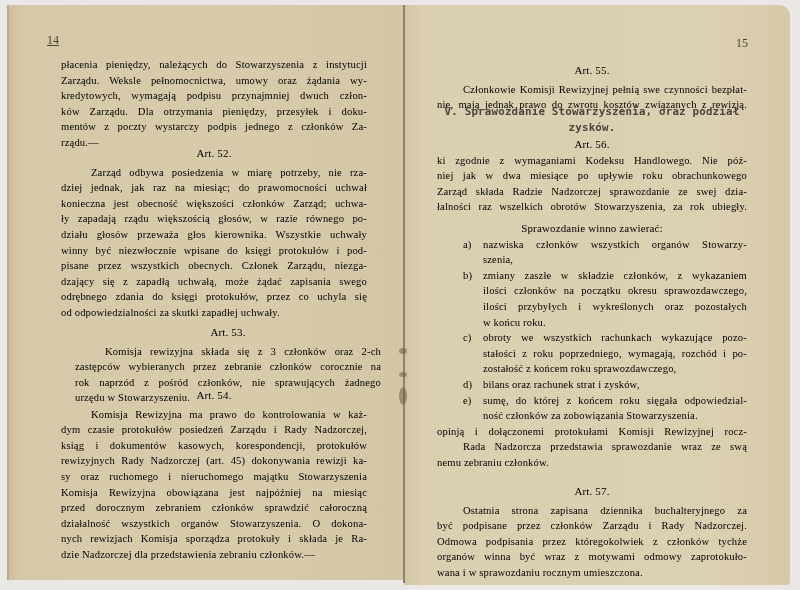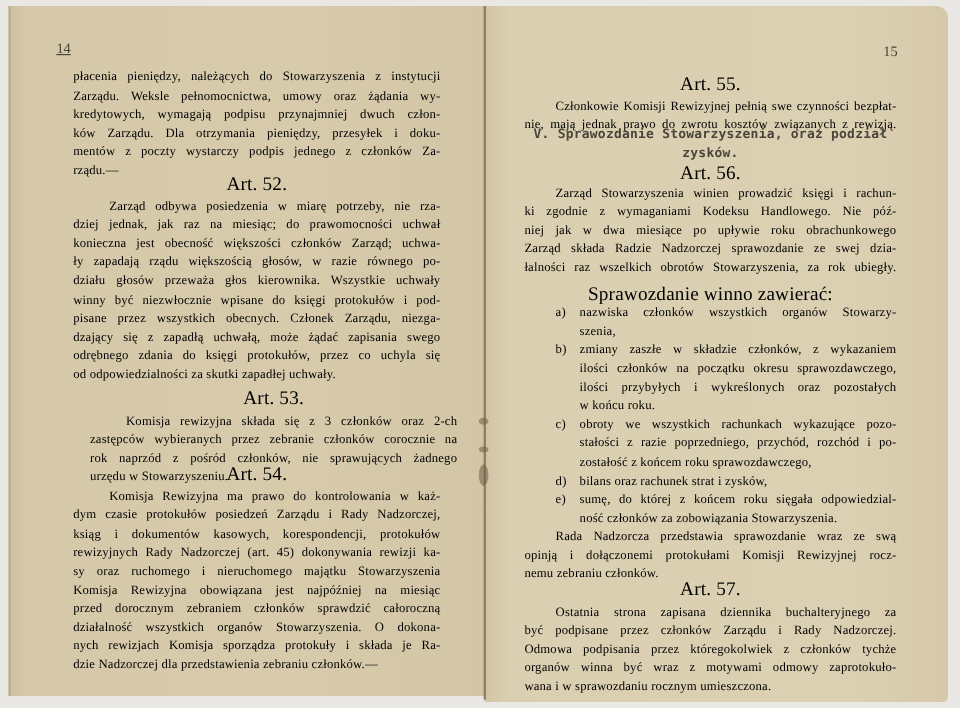--- a/index.html
+++ b/index.html
@@ -42,21 +42,21 @@
   .text {
     position: absolute;
     font-size: 10.6px;
     line-height: 15.6px;
     text-align: justify;
     letter-spacing: 0.15px;
   }
   .text p { margin: 0; }
   .line { display: block; white-space: nowrap; text-align-last: justify; text-align: justify; }
   .line.last { text-align-last: left; }
-  .heading { text-align: center; font-size: 16px; margin: 0; }
+  .heading { text-align: center; font-size: 11px; margin: 0; }
   .section-title {
     text-align: center; font-family: "DejaVu Sans Mono", "Liberation Mono", monospace;
     font-size: 10.8px; font-weight: bold; color: #4a453b; letter-spacing: 0.2px;
   }
   .indent { padding-left: 30px; }
   .list-item { position: relative; padding-left: 30px; }
   .list-item .mark { position: absolute; left: 0; }
 </style>
 </head>
 <body>
@@ -122,21 +122,20 @@
   <div class="text" style="left:437px; top:63px; width:310px;">
     <p class="heading">Art. 55.</p>
     <span class="line indent" style="margin-top:3px; padding-left:26px;">Członkowie Komisji Rewizyjnej pełnią swe czynności bezpłat-</span>
     <span class="line">nie, mają jednak prawo do zwrotu kosztów związanych z rewizją.</span>
   </div>
 
   <div class="text section-title" style="left:437px; top:104px; width:310px;">V. Sprawozdanie  Stowarzyszenia, oraz podział zysków.</div>
 
   <div class="text" style="left:437px; top:137px; width:310px;">
     <p class="heading">Art. 56.</p>
-    <span class="line indent" style="margin-top:1px; padding-left:26px;">Zarząd Stowarzyszenia winien prowadzić księgi i rachun-</span>
     <span class="line">ki zgodnie  z wymaganiami Kodeksu Handlowego.  Nie póź-</span>
     <span class="line">niej jak w dwa  miesiące po  upływie roku  obrachunkowego</span>
     <span class="line">Zarząd składa Radzie Nadzorczej  sprawozdanie  ze swej dzia-</span>
     <span class="line">łalności raz wszelkich obrotów  Stowarzyszenia, za rok ubiegły.</span>
     <p class="heading" style="margin-top:6px;">Sprawozdanie winno zawierać:</p>
 
     <div class="list-item" style="margin-left:26px; padding-left:20px;">
       <span class="mark">a)</span>
       <span class="line">nazwiska  członków  wszystkich  organów  Stowarzy-</span>
       <span class="line last">szenia,</span>
@@ -144,35 +143,35 @@
     <div class="list-item" style="margin-left:26px; padding-left:20px;">
       <span class="mark">b)</span>
       <span class="line">zmiany  zaszłe w składzie  członków,  z  wykazaniem</span>
       <span class="line">ilości członków na początku okresu sprawozdawczego,</span>
       <span class="line">ilości  przybyłych  i  wykreślonych  oraz  pozostałych</span>
       <span class="line last">w końcu roku.</span>
     </div>
     <div class="list-item" style="margin-left:26px; padding-left:20px;">
       <span class="mark">c)</span>
       <span class="line">obroty we wszystkich rachunkach  wykazujące  pozo-</span>
-      <span class="line">stałości z razie poprzedniego, przychód, rozchód i po-</span>
+      <span class="line">stałości z roku poprzedniego, wymagają, rozchód i po-</span>
       <span class="line last">zostałość z końcem roku sprawozdawczego,</span>
     </div>
     <div class="list-item" style="margin-left:26px; padding-left:20px;">
       <span class="mark">d)</span>
       <span class="line last">bilans oraz rachunek strat i zysków,</span>
     </div>
     <div class="list-item" style="margin-left:26px; padding-left:20px;">
       <span class="mark">e)</span>
       <span class="line">sumę, do której z końcem roku sięgała odpowiedzial-</span>
       <span class="line last">ność członków za zobowiązania Stowarzyszenia.</span>
     </div>
 
+    <span class="line">opinją  i  dołączonemi  protokułami  Komisji  Rewizyjnej  rocz-</span>
     <span class="line indent" style="padding-left:26px;">Rada Nadzorcza przedstawia sprawozdanie  wraz ze swą</span>
-    <span class="line">opinją  i  dołączonemi  protokułami  Komisji  Rewizyjnej  rocz-</span>
     <span class="line last">nemu zebraniu członków.</span>
   </div>
 
   <div class="text" style="left:437px; top:468px; width:310px;margin-top:16px;">
     <p class="heading">Art. 57.</p>
     <span class="line indent" style="margin-top:3px; padding-left:26px;">Ostatnia strona  zapisana  dziennika  buchalteryjnego  za</span>
     <span class="line">być podpisane  przez   członków   Zarządu i Rady  Nadzorczej.</span>
     <span class="line">Odmowa podpisania przez  któregokolwiek z członków  tychże</span>
     <span class="line">organów  winna  być  wraz  z  motywami  odmowy  zaprotokuło-</span>
     <span class="line last">wana i w sprawozdaniu rocznym umieszczona.</span>

